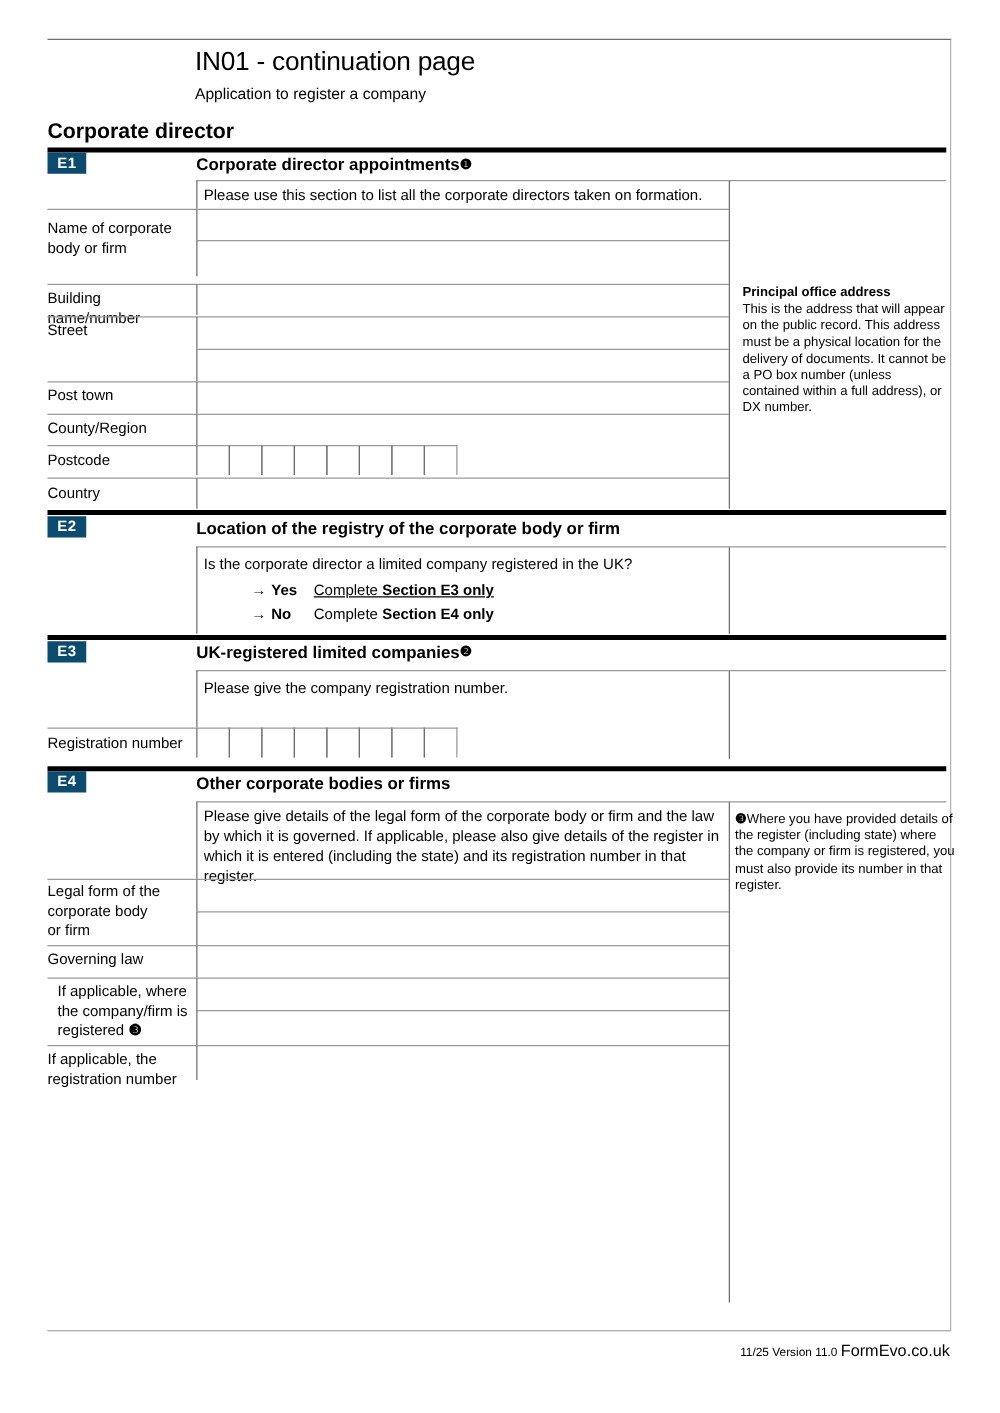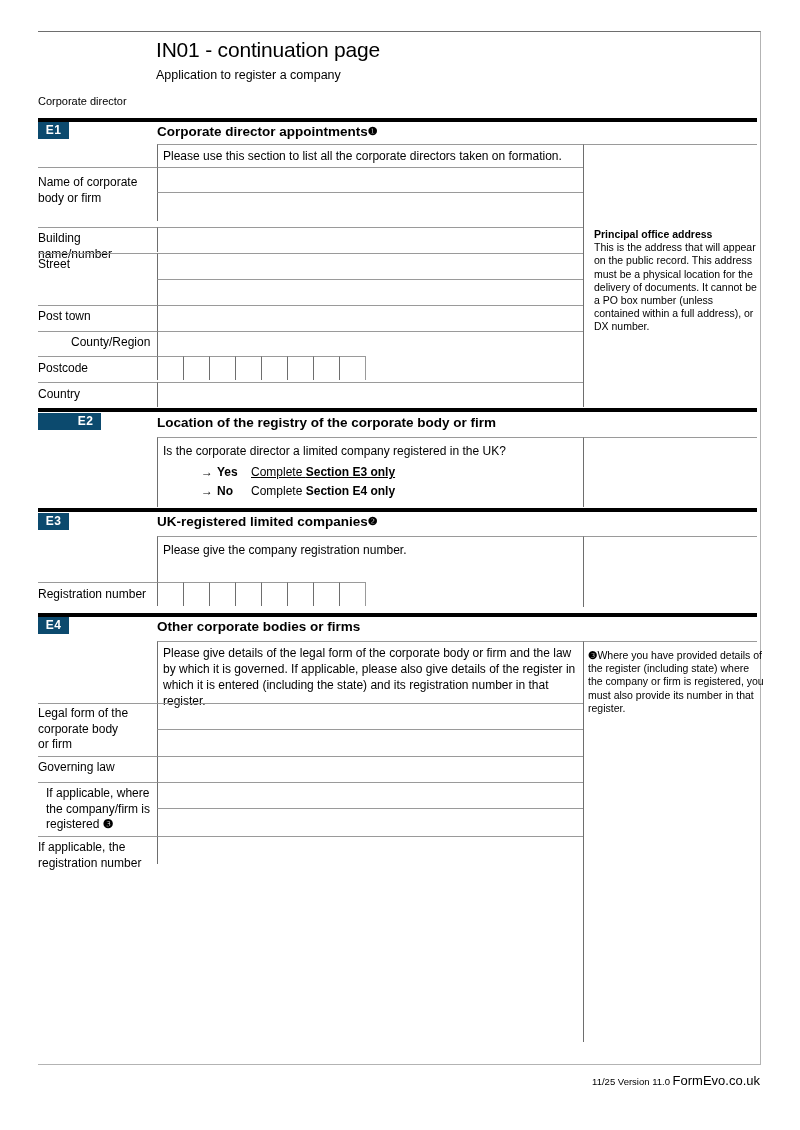--- a/index.html
+++ b/index.html
@@ -48,22 +48,22 @@
     position: absolute;
     left: 156px;
     top: 68px;
     font-size: 12.5px;
     color: #000;
   }
   .page-section-title {
     position: absolute;
     left: 38px;
     top: 95px;
-    font-size: 11px;
-    font-weight: normal;
+    font-size: 17px;
+    font-weight: bold;
   }
 
   
   .sect-bar {
     position: absolute;
     left: 38px;
     width: 719px;
     height: 4px;
     background: #000;
   }
@@ -210,21 +210,21 @@
   <div class="lbl-rule" style="left:38px; top:253px; width:119px;"></div>
   <div class="lbl" style="left:38px; top:257px; width:116px;">Street</div>
   <div class="fbox" style="left:157px; top:253px; width:426px; height:26px;"></div>
   <div class="fbox" style="left:157px; top:279px; width:426px; height:26px;"></div>
 
   <div class="lbl-rule" style="left:38px; top:305px; width:119px;"></div>
   <div class="lbl" style="left:38px; top:309px; width:116px;">Post town</div>
   <div class="fbox" style="left:157px; top:305px; width:426px; height:26px;"></div>
 
   <div class="lbl-rule" style="left:38px; top:331px; width:119px;"></div>
-  <div class="lbl" style="left:38px; top:335px; width:116px;margin-left:33px;">County/Region</div>
+  <div class="lbl" style="left:38px; top:335px; width:116px;">County/Region</div>
   <div class="fbox" style="left:157px; top:331px; width:426px; height:25px;"></div>
 
   <div class="lbl-rule" style="left:38px; top:356px; width:119px;"></div>
   <div class="lbl" style="left:38px; top:361px; width:116px;">Postcode</div>
   <div class="charbox" style="left:157px; top:356px; width:27px;"></div>
   <div class="charbox" style="left:183px; top:356px; width:27px;"></div>
   <div class="charbox" style="left:209px; top:356px; width:27px;"></div>
   <div class="charbox" style="left:235px; top:356px; width:27px;"></div>
   <div class="charbox" style="left:261px; top:356px; width:27px;"></div>
   <div class="charbox" style="left:287px; top:356px; width:27px;"></div>
@@ -235,21 +235,21 @@
   <div class="lbl" style="left:38px; top:387px; width:116px;">Country</div>
   <div class="fbox" style="left:157px; top:382px; width:426px; height:25px;"></div>
 
   <div class="guide" style="left:583px; top:144px; width:174px; height:263px;"></div>
   <div class="guide-txt" style="left:594px; top:228px; width:166px;">
     <b><span>Principal office address</span></b><br>
     <span>This is the address that will appear on the public record. This address must be a physical location for the delivery of documents. It cannot be a PO box number (unless contained within a full address), or DX number.</span>
   </div>
 
   <div class="sect-bar" style="top:408px;"></div>
-  <div class="sect-badge" style="top:413px;padding-left:32px;">E2</div>
+  <div class="sect-badge" style="top:413px;">E2</div>
   <div class="sect-heading" style="top:415px;">Location of the registry of the corporate body or firm</div>
 
   <div class="fbox" style="left:157px; top:437px; width:426px; height:70px;"></div>
   <div class="instr" style="left:163px; top:443px; width:416px;">Is the corporate director a limited company registered in the UK?</div>
 
   <div class="yn-row" style="left:201px; top:464px;text-decoration:underline;">
     <span class="yn-arrow">→</span><span class="yn-key">Yes</span><span>Complete </span><b>Section E3 only</b>
   </div>
   <div class="yn-row" style="left:201px; top:483px;">
     <span class="yn-arrow">→</span><span class="yn-key">No</span><span>Complete </span><b>Section E4 only</b>

